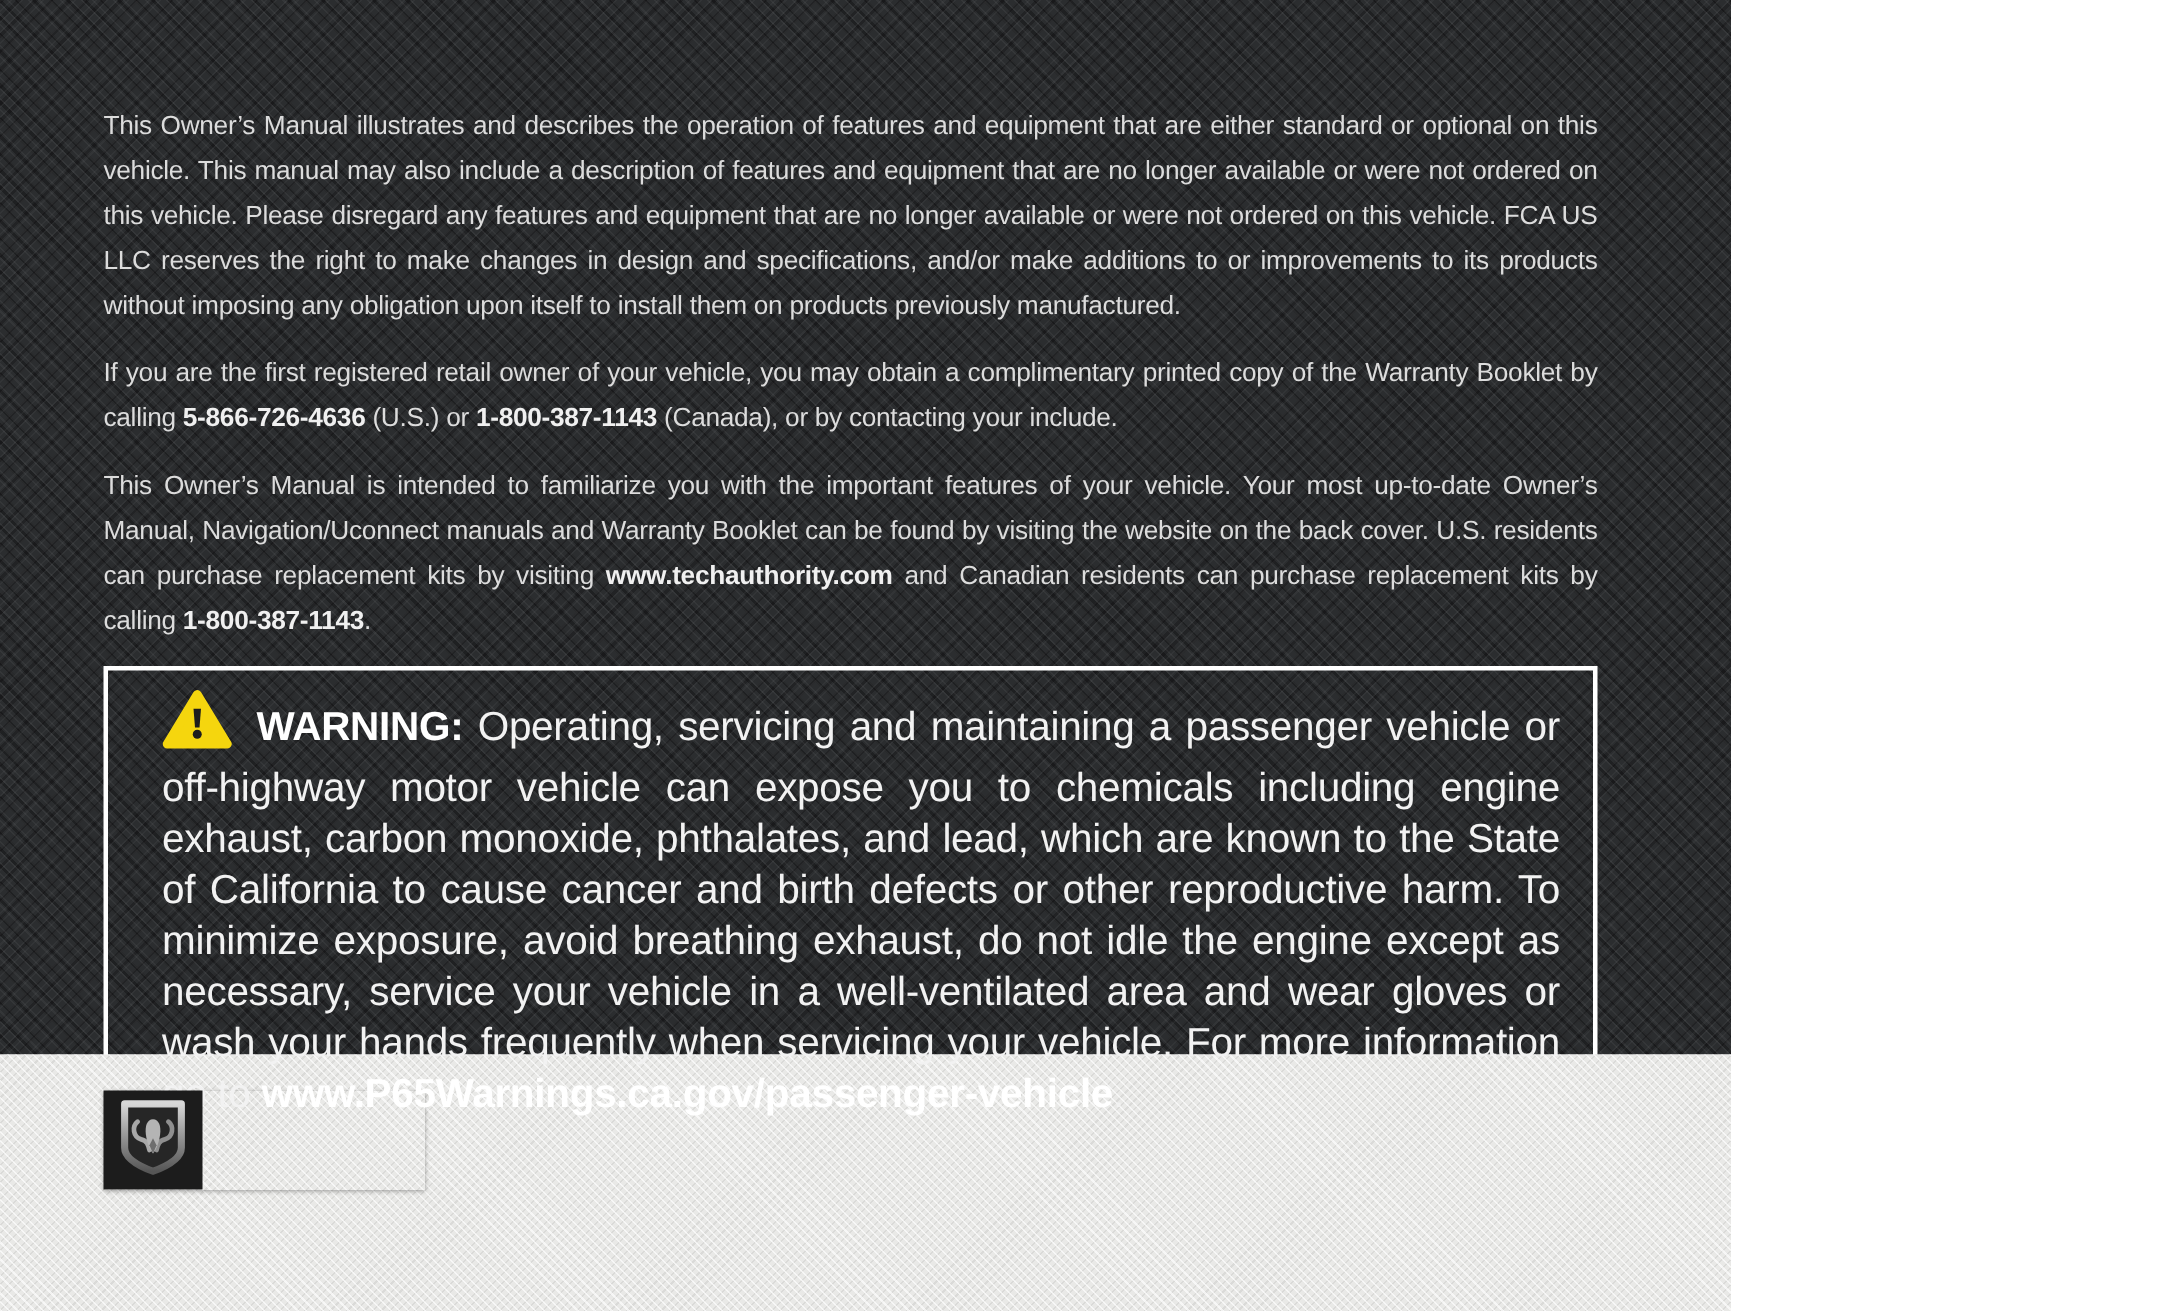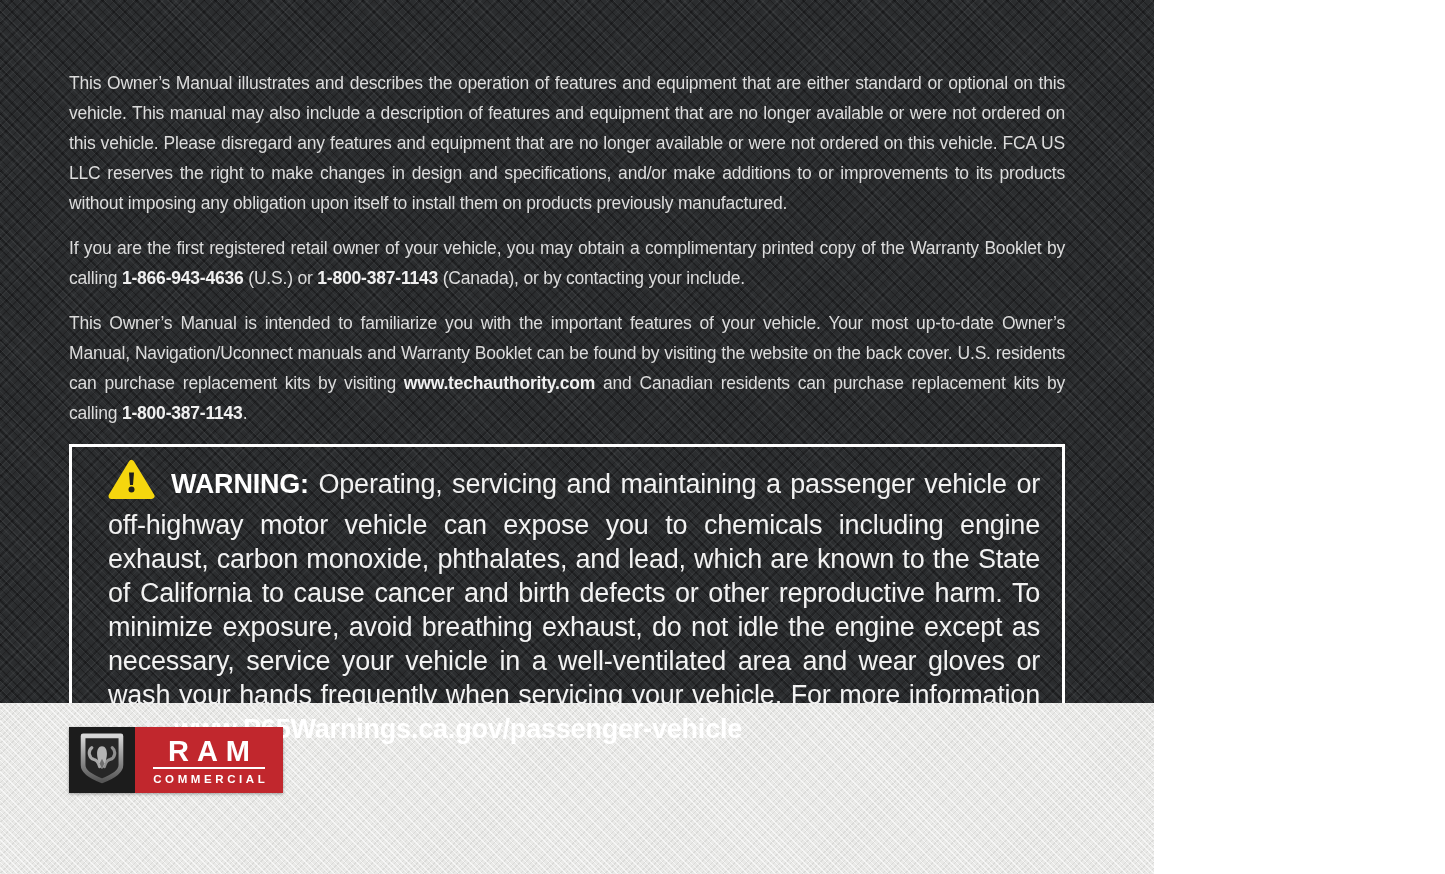--- a/index.html
+++ b/index.html
@@ -109,21 +109,21 @@
 <div class="page">
 
   <div class="dark-section">
 
     <p class="body-par">
       <span>This Owner’s Manual illustrates and describes the operation of features and equipment that are either standard or optional on this vehicle. This manual may also include a description of features and equipment that are no longer available or were not ordered on this vehicle. Please disregard any features and equipment that are no longer available or were not ordered on this vehicle. FCA US LLC reserves the right to make changes in design and specifications, and/or make additions to or improvements to its products without imposing any obligation upon itself to install them on products previously manufactured.</span>
     </p>
 
 
     <p class="body-par">
-      <span>If you are the first registered retail owner of your vehicle, you may obtain a complimentary printed copy of the Warranty Booklet by calling </span><span class="b">1-866-943-4636</span><span> (U.S.) or </span><span class="b">1-800-387-1143</span><span> (Canada), or by contacting your include.</span>
+      <span>If you are the first registered retail owner of your vehicle, you may obtain a complimentary printed copy of the Warranty Booklet by calling </span><span class="b">5-866-726-4636</span><span> (U.S.) or </span><span class="b">1-800-387-1143</span><span> (Canada), or by contacting your include.</span>
     </p>
 
     <p class="body-par">
       <span>This Owner’s Manual is intended to familiarize you with the important features of your vehicle. Your most up-to-date Owner’s Manual, Navigation/Uconnect manuals and Warranty Booklet can be found by visiting the website on the back cover. U.S. residents can purchase replacement kits by visiting </span><span class="b">www.techauthority.com</span><span> and Canadian residents can purchase replacement kits by calling </span><span class="b">1-800-387-1143</span><span>.</span>
     </p>
 
     <div class="warning-box">
       <span class="tri-icon"><svg width="47" height="41" viewBox="0 0 47 41" aria-hidden="true">
         <path d="M23.5 4 L43.5 37 L3.5 37 Z" fill="#f5d60e" stroke="#f5d60e" stroke-width="6" stroke-linejoin="round"></path>
         <path d="M21 13.5 h5 l-1 12.5 h-3 z" fill="#1d1d1d"></path>
@@ -144,21 +144,16 @@
               <stop offset="1" stop-color="#565656"></stop>
             </linearGradient>
           </defs>
           <path d="M6 5 H54 V42 Q54 53 30 62 Q6 53 6 42 Z" fill="#262626" stroke="url(#shieldGrad)" stroke-width="6" stroke-linejoin="round"></path>
           <path d="M17 20 c-5 4 -4 13 3 15 c5 1 6 5 7 9" fill="none" stroke="#a8a8a8" stroke-width="4" stroke-linecap="round"></path>
           <path d="M43 20 c5 4 4 13 -3 15 c-5 1 -6 5 -7 9" fill="none" stroke="#8f8f8f" stroke-width="4" stroke-linecap="round"></path>
           <path d="M30 18 c5 0 7 6 6 13 c-1 7 -3 12 -6 16 c-3 -4 -5 -9 -6 -16 c-1 -7 1 -13 6 -13 z" fill="#b4b4b4"></path>
           <path d="M30 34 l3 6 -3 7 -3 -7 z" fill="#6e6e6e"></path>
         </svg></span>
       </div>
-      <div class="logo-red">
-        <div class="ram-word">RAM</div>
-        <div class="ram-rule"></div>
-        <div class="commercial-word">COMMERCIAL</div>
-      </div>
     </div>
   </div>
 
 </div>
 
 </body></html>

